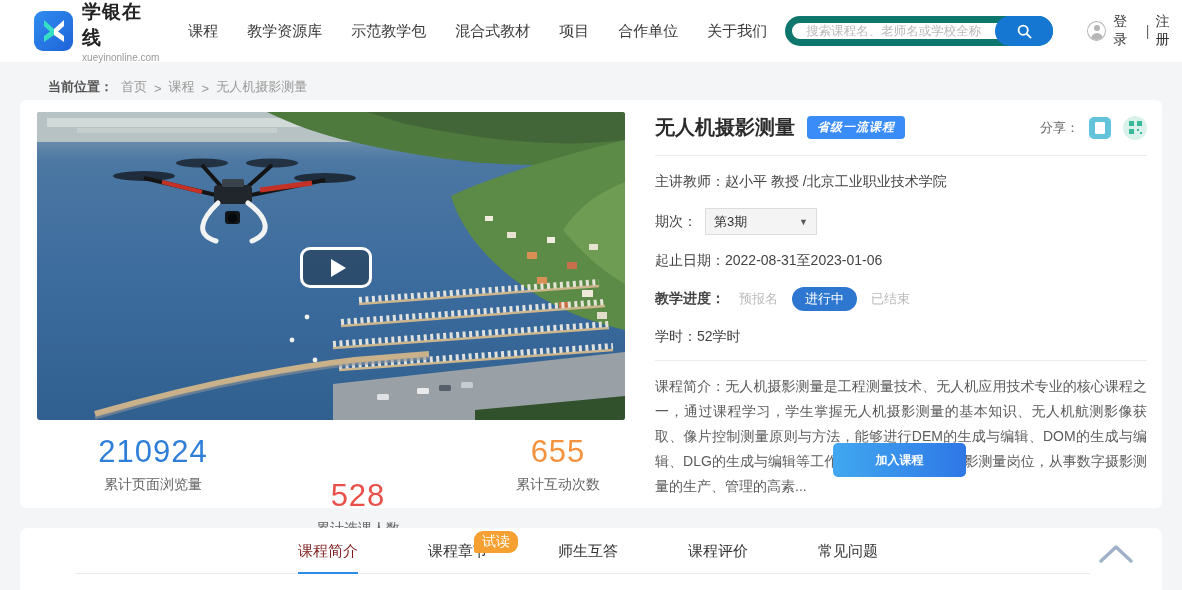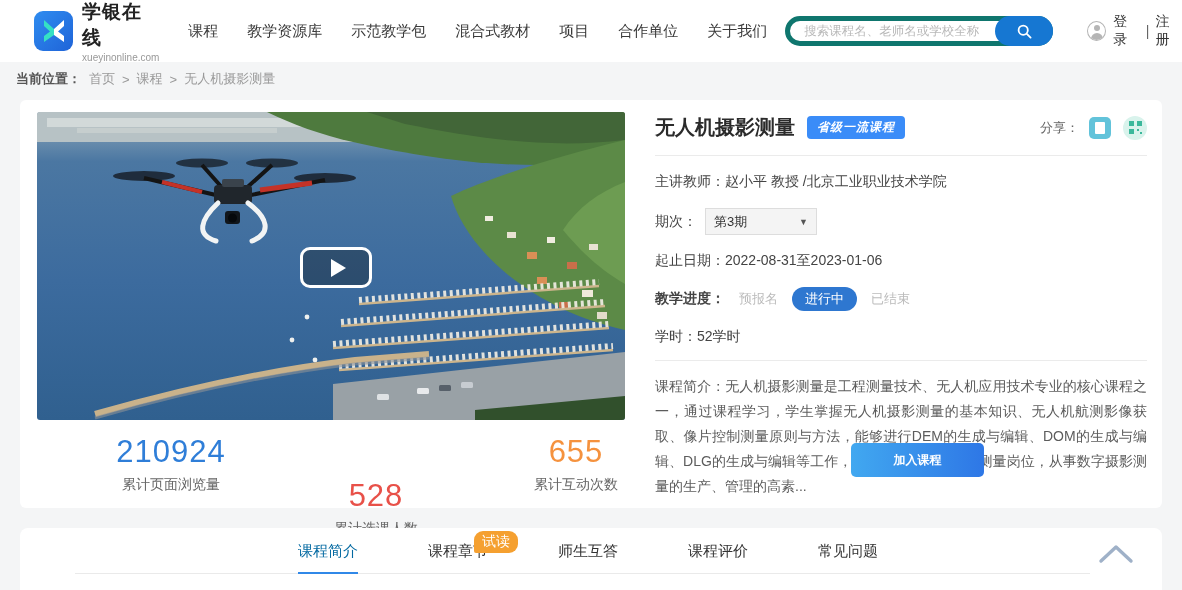--- a/index.html
+++ b/index.html
@@ -9,32 +9,32 @@
   
   .topbar { position:absolute; top:0; left:0; width:1182px; height:62px; background:#fff; display:flex; align-items:center; z-index:5; }
   .logo-wrap { display:flex; align-items:center; margin-left:34px; cursor:pointer; }
   .logo-mark { width:40px; height:40px; border-radius:9px; background:linear-gradient(135deg,#2f8cf0,#1f64d8); display:flex; align-items:center; justify-content:center; }
   .logo-text { margin-left:9px; }
   .logo-title { font-size:19px; font-weight:bold; color:#222; letter-spacing:1px;font-family:Liberation Mono, monospace; }
   .logo-domain { font-size:10px; color:#999; margin-top:1px; }
   .main-nav { display:flex; gap:29px; margin-left:28px; font-size:15px; color:#3a3a3a; }
   .main-nav span { cursor:pointer; white-space:nowrap; }
   .search-wrap { position:relative; margin-left:18px; width:268px; height:30px; }
-  .search-input { width:268px; height:30px; border:5px solid #0f766e; border-radius:15px; padding:0 64px 0 14px; font-size:12.5px; color:#666; background:#fff; outline:none; }
+  .search-input { width:268px; height:30px; border:7px solid #0f766e; border-radius:15px; padding:0 64px 0 14px; font-size:12.5px; color:#666; background:#fff; outline:none; }
   .search-input::placeholder { color:#b9b9b9; }
   .search-btn { position:absolute; right:0; top:0; width:58px; height:30px; border:none; border-radius:15px; background:#1677d2; cursor:pointer; display:flex; align-items:center; justify-content:center; }
   .auth { display:flex; align-items:center; margin-left:34px; font-size:14px; color:#333; }
   .avatar-icon { width:20px; height:20px; border-radius:50%; border:1.5px solid #b5b5b5; position:relative; overflow:hidden; margin-right:7px; }
   .avatar-icon::before { content:""; position:absolute; left:5.5px; top:3px; width:6px; height:6px; border-radius:50%; background:#b5b5b5; }
   .avatar-icon::after { content:""; position:absolute; left:2.5px; top:10.5px; width:12px; height:8px; border-radius:6px 6px 0 0; background:#b5b5b5; }
   .auth .link { cursor:pointer; }
   .auth .divider { margin:0 6px; color:#666; }
 
   
-  .breadcrumb { position:absolute; top:62px; left:0; width:1182px; height:34px; display:flex; align-items:center; font-size:13px; padding-left:16px; }
+  .breadcrumb { position:absolute; top:62px; left:0; width:1182px; height:34px; display:flex; align-items:flex-end; font-size:13px; padding-left:48px; }
   .breadcrumb .bc-label { color:#555; font-weight:bold; margin-right:8px; }
   .breadcrumb .bc-item { color:#999; cursor:pointer; }
   .breadcrumb .bc-sep { color:#999; margin:0 7px; }
   .breadcrumb .bc-current { color:#999; }
 
   
   .main-card { position:absolute; top:100px; left:20px; width:1142px; height:408px; background:#fff; border-radius:6px; }
   .hero { position:absolute; top:12px; left:17px; width:588px; height:308px; border-radius:3px; overflow:hidden; cursor:pointer; }
   .hero svg { display:block; }
   .play-btn { position:absolute; left:263px; top:135px; width:72px; height:41px; border:3px solid #fff; border-radius:10px; background:rgba(25,35,45,.42); display:flex; align-items:center; justify-content:center; cursor:pointer; }
@@ -52,32 +52,32 @@
   .meta-row { display:flex; align-items:center; font-size:14px; color:#444; margin-top:17px; }
   .meta-row .lab { color:#444; white-space:nowrap; }
   .meta-row .lab.bold { font-weight:bold; }
   .term-select { margin-left:8px; width:112px; height:27px; background:#f4f4f4; border:1px solid #ddd; display:flex; align-items:center; font-size:13px; color:#333; padding:0 8px; cursor:pointer; }
   .term-caret { margin-left:auto; font-size:9px; color:#555; }
   .pill { font-size:13px; color:#bbb; margin-left:14px; }
   .pill.active { background:#2e77d0; color:#fff; border-radius:13px; padding:3px 13px; }
   .intro { font-size:14px; color:#5c5c5c; line-height:25px; margin-top:13px; text-align:justify; }
   .intro-divider { border:none; border-top:1px solid #ebebeb; margin:16px 0 0; }
 
-  .stats-row { position:absolute; top:334px; left:31px; width:1110px; height:64px; }
+  .stats-row { position:absolute; top:334px; left:13px; width:1110px; height:64px; }
   .stat { position:absolute; width:220px; text-align:center; }
   .stat-0 { left:10px; } .stat-1 { left:215px; } .stat-2 { left:415px; }
   .stat .num { font-size:31px; letter-spacing:1px; }
   .stat .lbl { font-size:14px; color:#666; margin-top:6px; }
   .join-btn { position:absolute; left:800px; top:9px; width:133px; height:34px; border:none; border-radius:5px; background:linear-gradient(90deg,#41a8f0,#2e77e6); color:#fff; font-size:12px; font-weight:bold; cursor:pointer; font-family:inherit; }
 
   
   .tabs-card { position:absolute; top:528px; left:20px; width:1142px; height:80px; background:#fff; border-radius:8px 8px 0 0; }
   .tabs-row { position:absolute; top:14px; left:278px; display:flex; gap:70px; font-size:15px; color:#333; }
   .tab { cursor:pointer; position:relative; white-space:nowrap; }
-  .tab.active { color:#0369a1; }
+  .tab.active { color:#7f1d1d; }
   .trial-badge { position:absolute; top:-11px; right:-30px; background:#f5a030; color:#fff; font-size:14px; padding:2px 8px; border-radius:9px 9px 9px 2px; }
   .tabs-divider { position:absolute; top:45px; left:55px; right:72px; border-top:1px solid #eaeaea; }
   .tab-indicator { position:absolute; top:44px; left:278px; width:60px; height:2px; background:#3088e8; }
   .back-top { position:absolute; right:28px; top:14px; cursor:pointer; }
 </style>
 </head>
 <body>
 
 <header class="topbar">
   <div class="logo-wrap">

